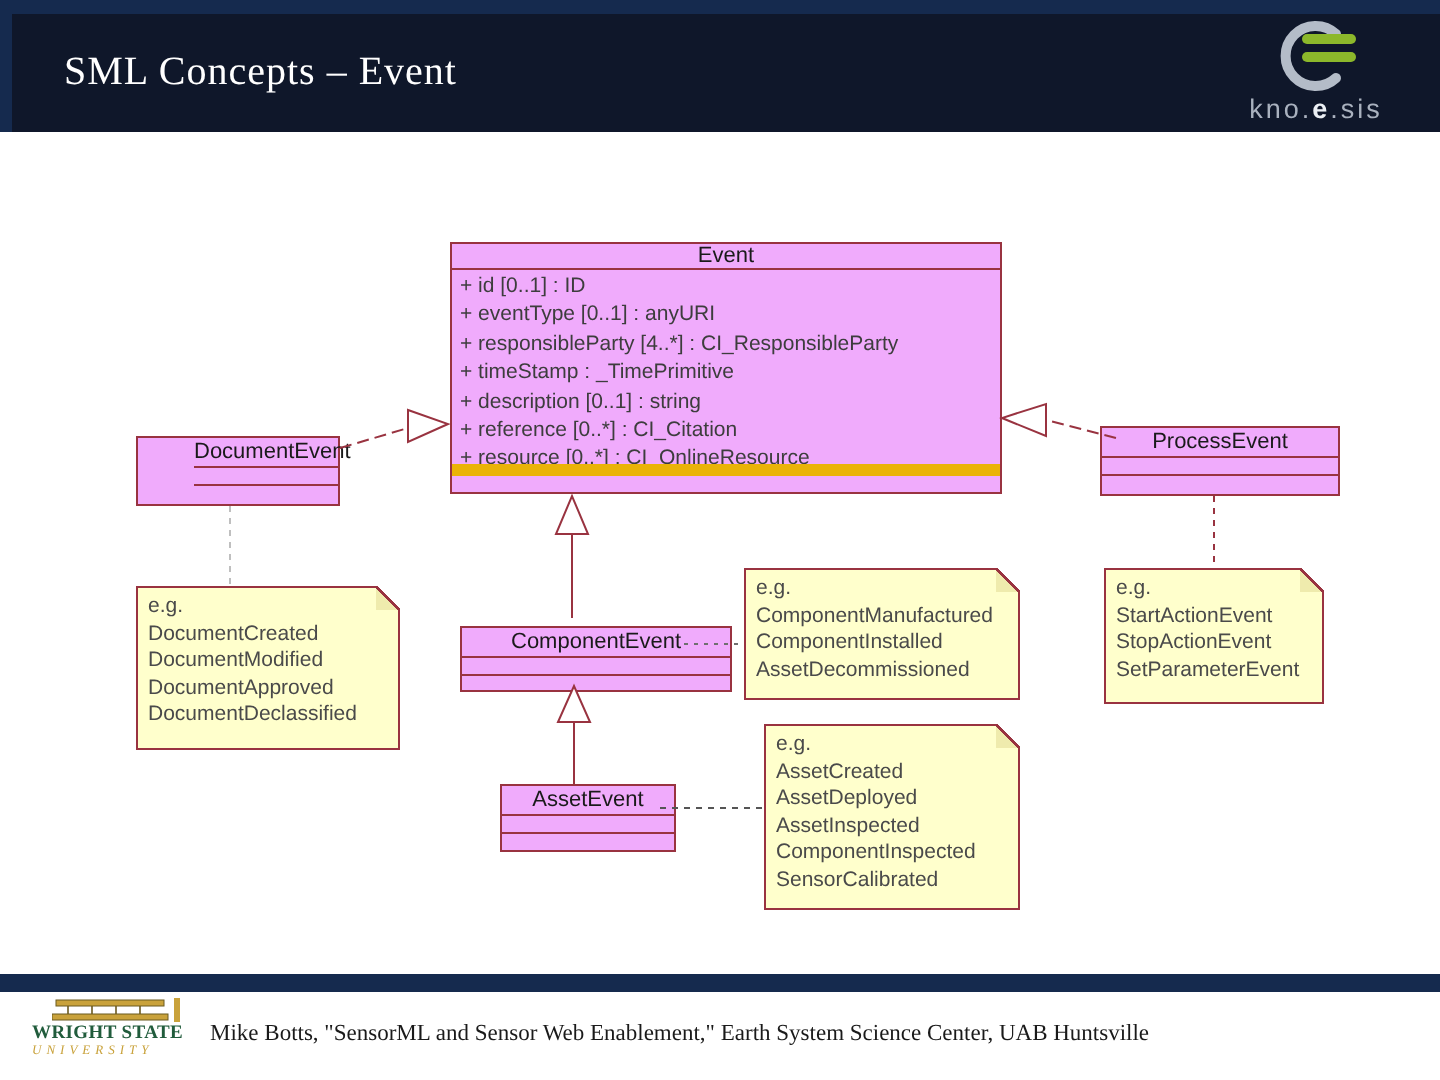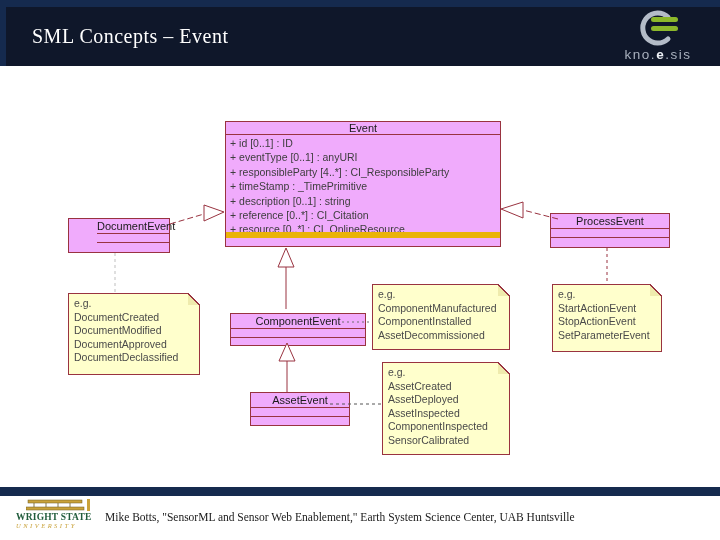--- a/index.html
+++ b/index.html
@@ -94,21 +94,21 @@
       <div class="comp"></div>
       <div class="comp"></div>
     </div>
 
     <div class="uml-class mini" style="left:230px;top:313px;width:136px;height:33px;">
       <div class="cls-title">ComponentEvent</div>
       <div class="comp"></div>
       <div class="comp"></div>
     </div>
 
-    <div class="uml-class mini" style="left:250px;top:392px;width:100px;height:34px;">
+    <div class="uml-class mini" style="left:250px;top:392px;width:88px;height:34px;">
       <div class="cls-title">AssetEvent</div>
       <div class="comp"></div>
       <div class="comp"></div>
     </div>
 
     <div class="uml-note" style="left:68px;top:293px;width:132px;height:82px;">
       <div class="fold"></div>
       <div class="note-lines">
           <div class="note-line">e.g.</div>
           <div class="note-line">DocumentCreated</div>

